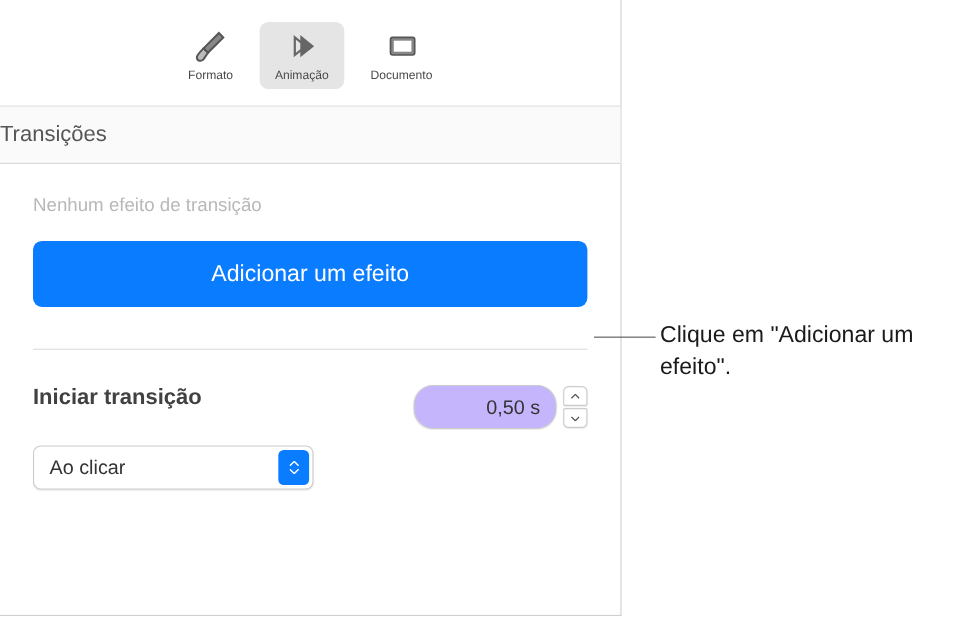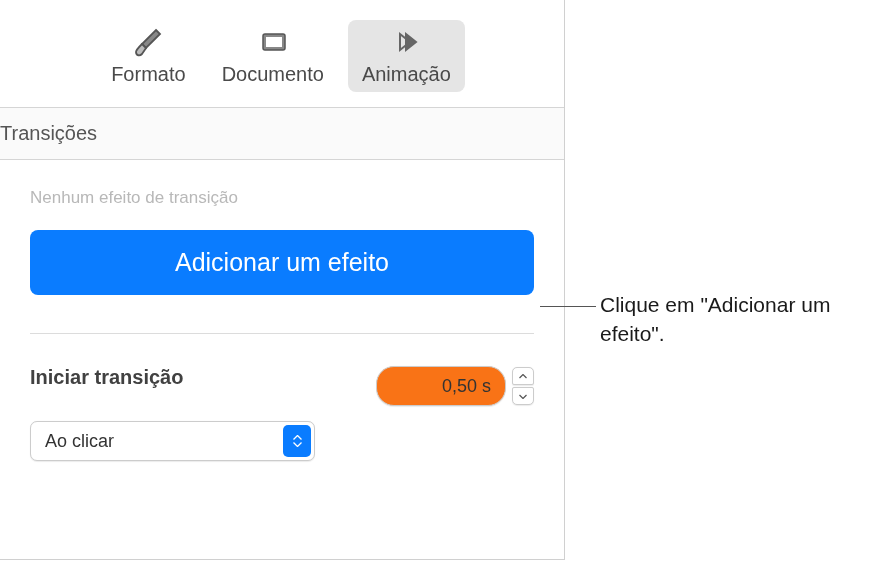--- a/index.html
+++ b/index.html
@@ -52,21 +52,21 @@
     
     .toolbar-icon {
       width: 40px;
       height: 32px;
       display: flex;
       align-items: center;
       justify-content: center;
     }
     
     .toolbar-label {
-      font-size: 20px;
+      font-size: 11px;
       color: #4a4a4a;
     }
     
     .section-header {
       text-align: left;
       padding: 14px 0;
       font-size: 20px;
       color: #555555;
       border-bottom: 1px solid #d5d5d5;
       background: #fafafa;
@@ -83,21 +83,21 @@
       font-weight: 400;
     }
     
     .add-effect-button {
       width: 100%;
       background: #0a7cff;
       color: #ffffff;
       border: none;
       border-radius: 8px;
       padding: 18px 0;
-      font-size: 25px;
+      font-size: 21px;
       font-weight: 500;
       cursor: pointer;
     }
     
     .divider {
       border: none;
       border-top: 1px solid #dcdcdc;
       margin: 38px 0 32px 0;
     }
     
@@ -118,21 +118,21 @@
     }
     
     .control-label {
       font-size: 20px;
       font-weight: 600;
       color: #414141;
     }
     
     .select-wrapper {
       position: relative;
-      width: 285px;
+      width: 255px;
     }
     
     .select-box {
       width: 100%;
       height: 40px;
       border: 1px solid #cccccc;
       border-radius: 7px;
       background: #ffffff;
       padding: 0 40px 0 14px;
       font-size: 18px;
@@ -167,21 +167,21 @@
       display: flex;
       align-items: center;
       gap: 6px;
     }
     
     .delay-input {
       width: 130px;
       height: 40px;
       border: 1px solid #cccccc;
       border-radius: 18px;
-      background: #f97316;
+      background: #c4b5fd;
       padding: 0 14px;
       font-size: 18px;
       color: #333333;
       text-align: right;
       box-shadow: 0 0.5px 1px rgba(0,0,0,0.08);
     }
     
     .stepper {
       display: flex;
       flex-direction: column;
@@ -241,38 +241,38 @@
     <div class="toolbar-item">
       <div class="toolbar-icon">
         <svg viewBox="0 0 40 32" fill="none" stroke="#555" stroke-width="1.8">
           <path d="M 28 4 L 32 8 L 18 22 L 14 18 Z" fill="#888"></path>
           <path d="M 14 18 L 18 22 L 14 28 C 12 30 8 30 8 26 C 8 24 10 22 14 18 Z" fill="#bbb"></path>
         </svg>
       </div>
       <span class="toolbar-label">Formato</span>
     </div>
 
+    <div class="toolbar-item active">
+      <div class="toolbar-icon">
+        <svg viewBox="0 0 40 32" fill="none">
+          <path d="M 14 8 L 24 16 L 14 24 Z" fill="none" stroke="#666" stroke-width="2"></path>
+          <path d="M 20 8 L 30 16 L 20 24 Z" fill="#666" stroke="#666" stroke-width="2"></path>
+        </svg>
+      </div>
+      <span class="toolbar-label">Animação</span>
+    </div>
+
     <div class="toolbar-item">
       <div class="toolbar-icon">
         <svg viewBox="0 0 40 32" fill="none">
           <rect x="10" y="8" width="22" height="16" rx="2" fill="#888" stroke="#555" stroke-width="1.5"></rect>
           <rect x="13" y="11" width="16" height="10" fill="#fff"></rect>
         </svg>
       </div>
       <span class="toolbar-label">Documento</span>
-    </div>
-
-    <div class="toolbar-item active">
-      <div class="toolbar-icon">
-        <svg viewBox="0 0 40 32" fill="none">
-          <path d="M 14 8 L 24 16 L 14 24 Z" fill="none" stroke="#666" stroke-width="2"></path>
-          <path d="M 20 8 L 30 16 L 20 24 Z" fill="#666" stroke="#666" stroke-width="2"></path>
-        </svg>
-      </div>
-      <span class="toolbar-label">Animação</span>
     </div>
   </div>
 
   <div class="section-header">Transições</div>
 
   <div class="content">
     <div class="no-effect-label">Nenhum efeito de transição</div>
     
     <button class="add-effect-button">Adicionar um efeito</button>
     

